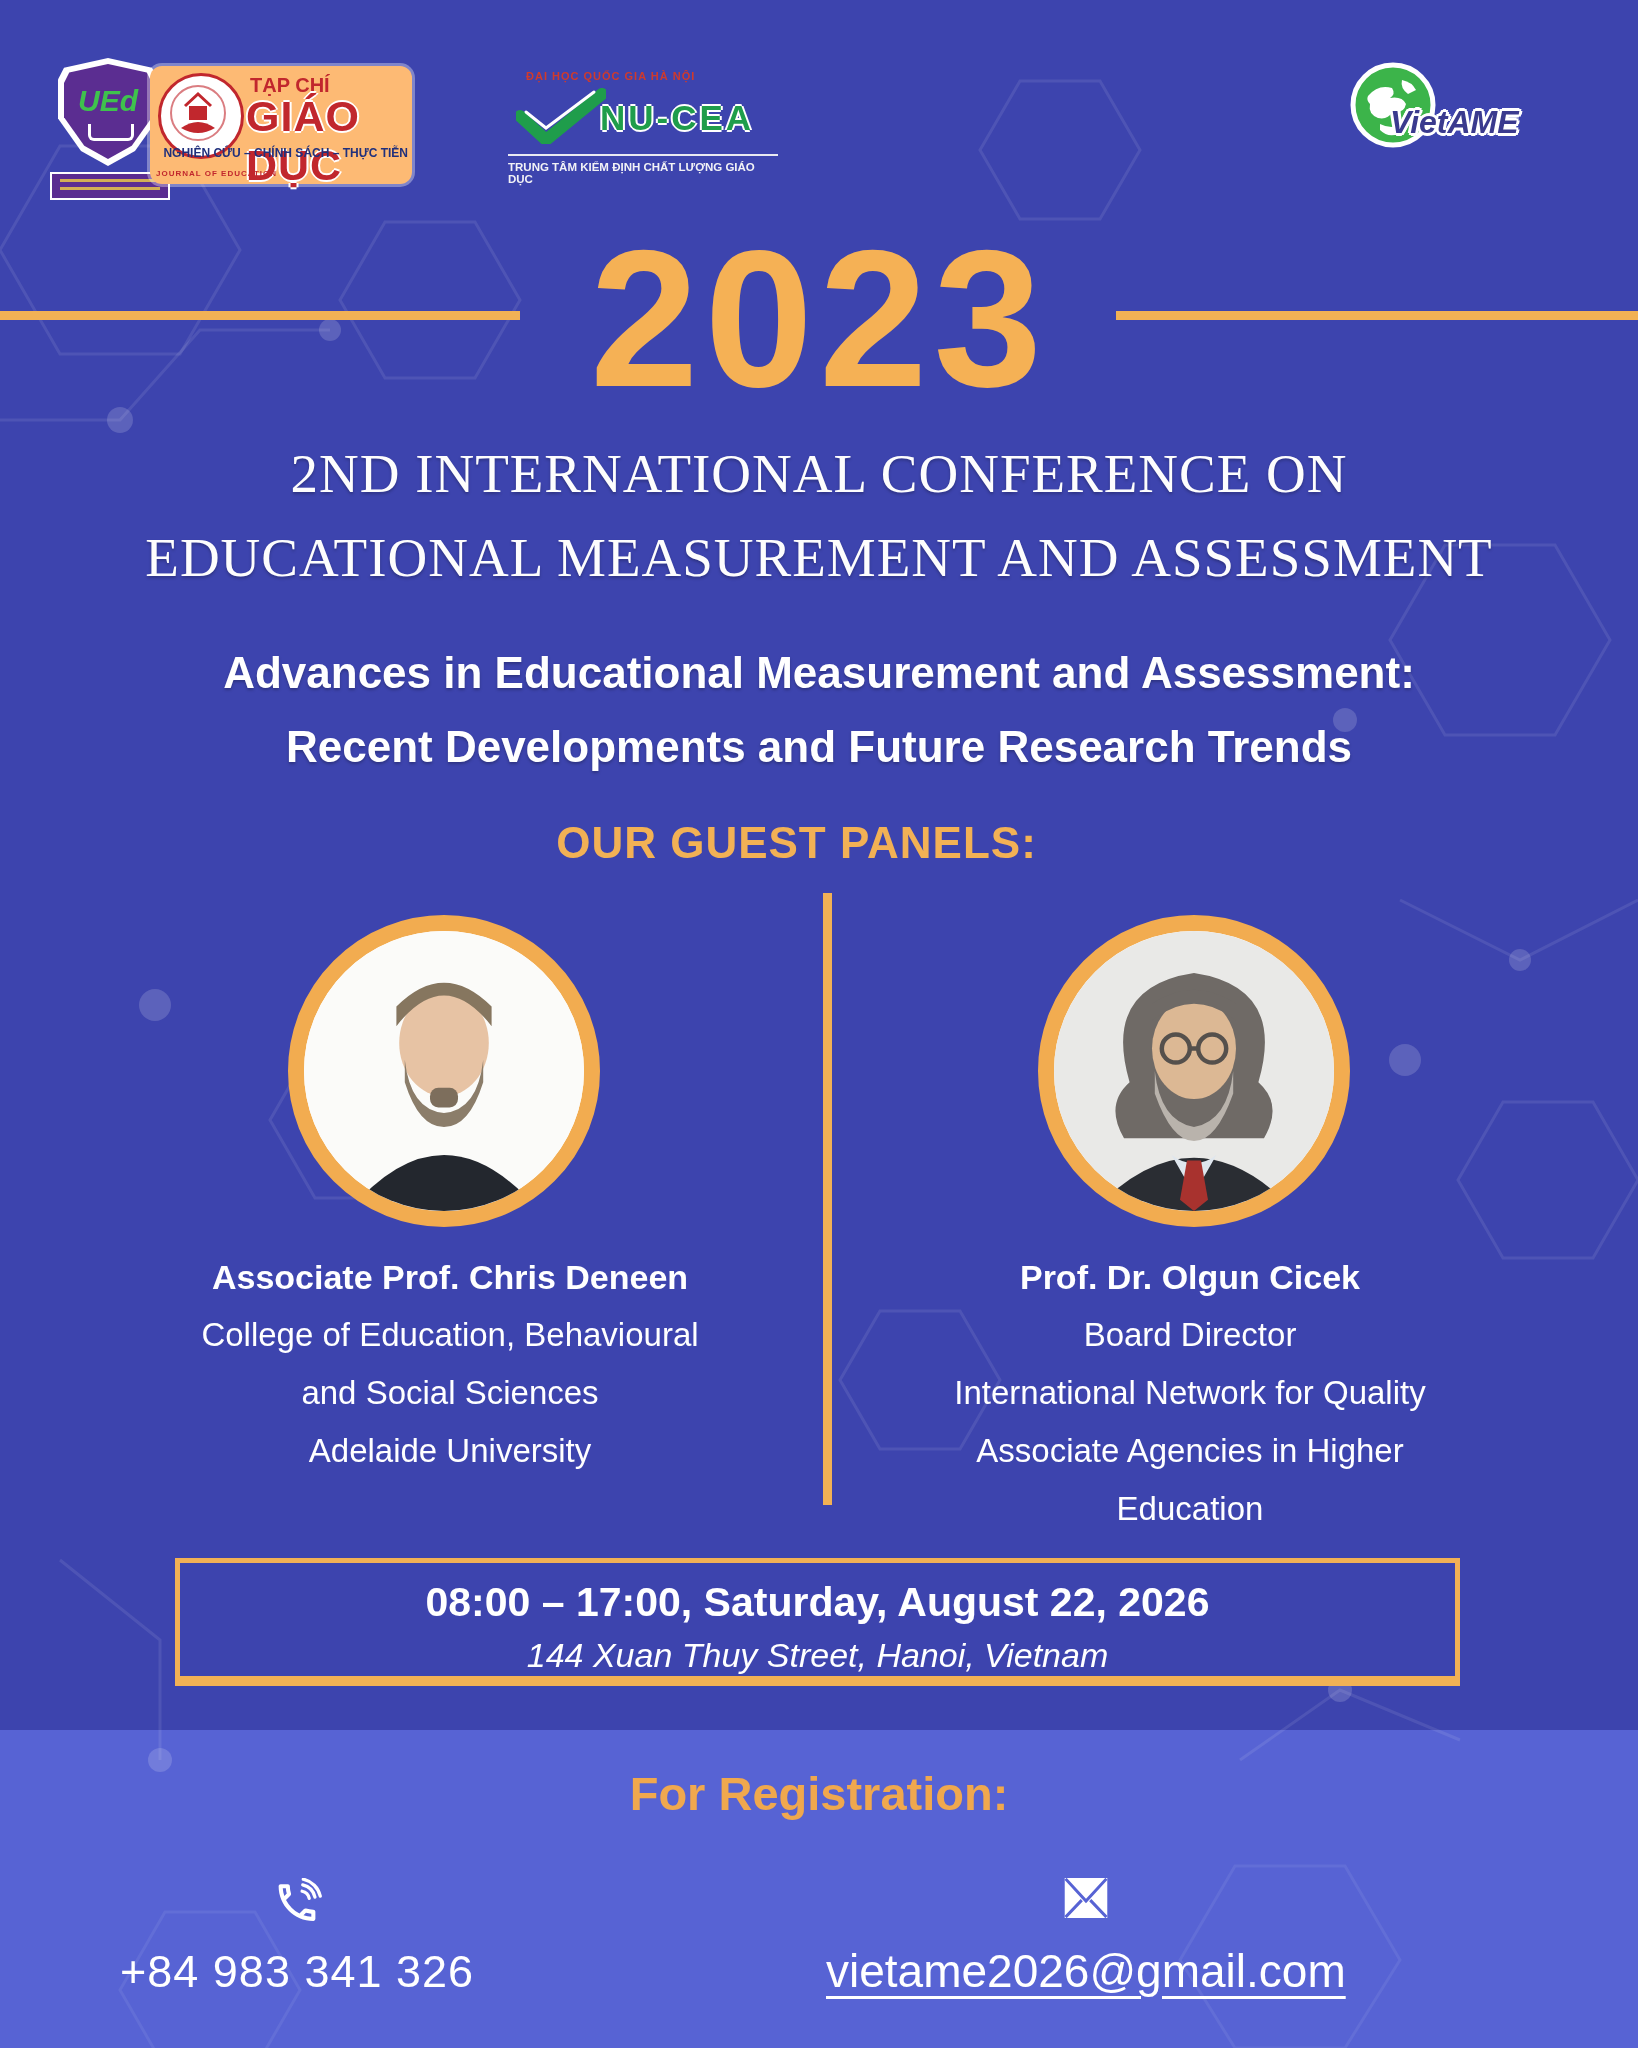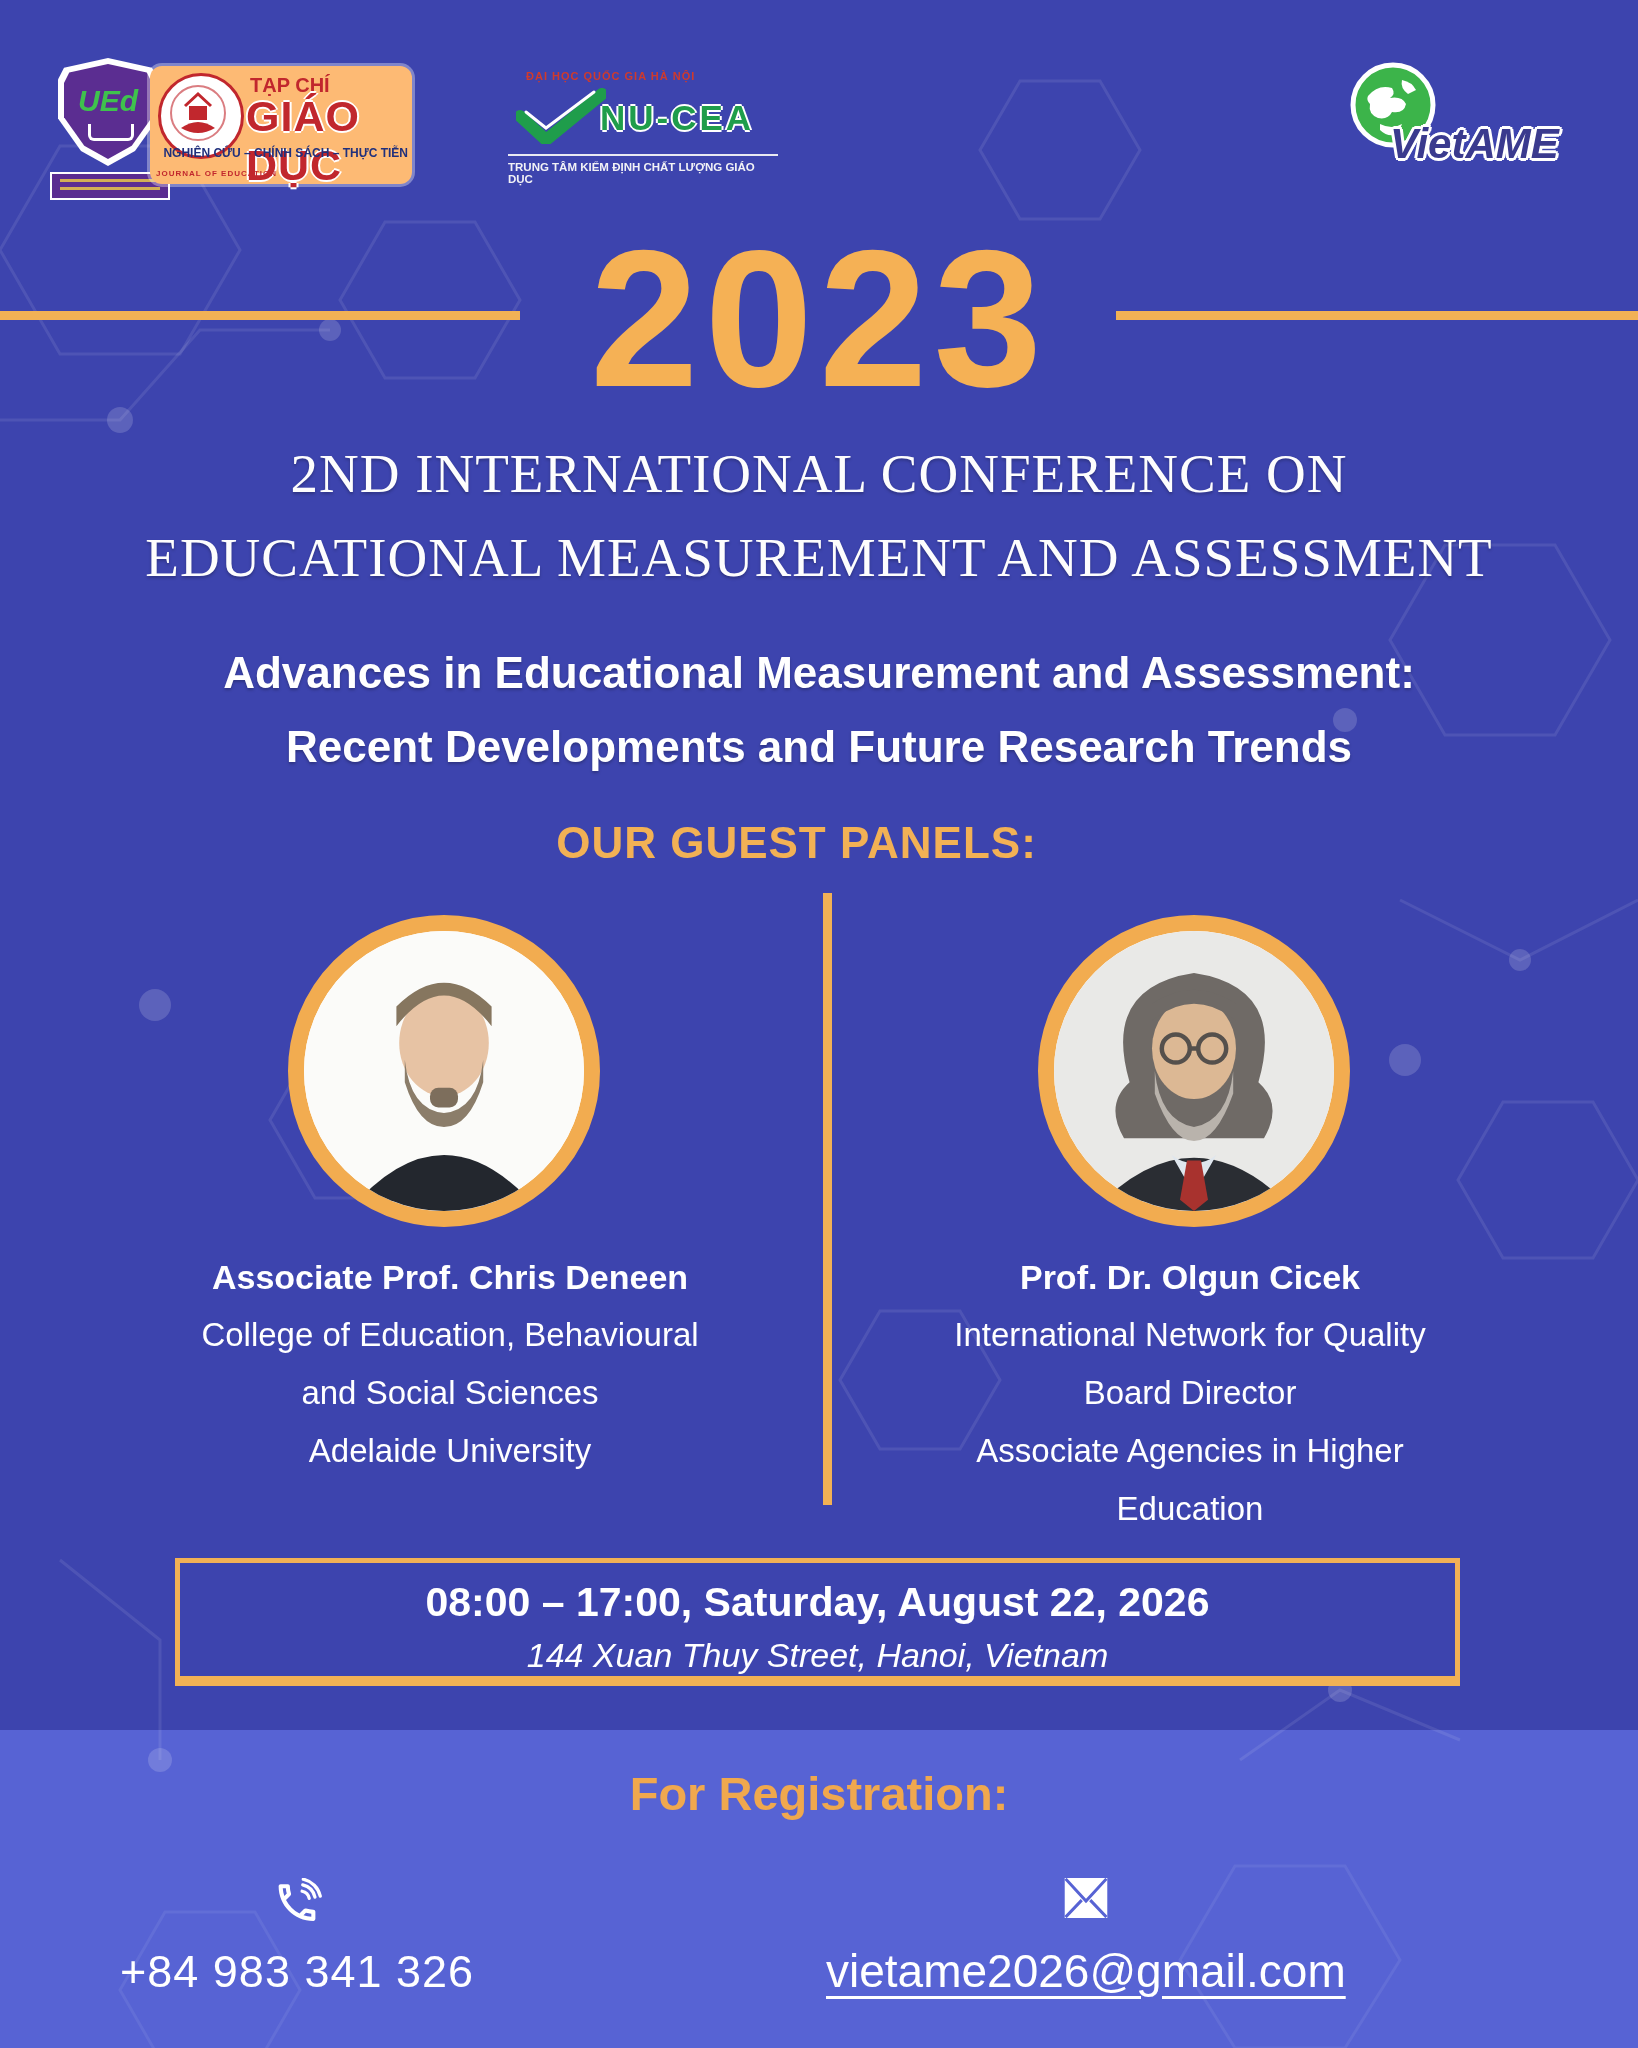--- a/index.html
+++ b/index.html
@@ -36,21 +36,21 @@
   .logo-vnucea{left:508px;top:70px;width:270px;height:110px;}
   .vnucea-top{position:absolute;left:18px;top:0;font-size:11px;font-weight:700;color:#d03a2c;letter-spacing:1px;}
   .vnucea-name{position:absolute;left:92px;top:28px;font-size:35px;font-weight:800;color:#1f9d4b;letter-spacing:3px;
     text-shadow:-2px 0 #fff,2px 0 #fff,0 -2px #fff,0 2px #fff;}
   .vnucea-check{position:absolute;left:8px;top:18px;}
   .vnucea-bottom{position:absolute;left:0;top:84px;width:270px;font-size:11.5px;font-weight:700;color:#f2f2f6;
     border-top:2px solid #e9e9f2;padding-top:5px;}
   
   .logo-vietame{left:1350px;top:56px;width:240px;height:118px;}
   .globe{position:absolute;left:0;top:6px;}
-  .vietame-name{position:absolute;left:40px;top:64px;font-size:42px;font-weight:700;font-style:italic;color:#3a3a8e;
+  .vietame-name{position:absolute;left:40px;top:48px;font-size:32px;font-weight:700;font-style:italic;color:#3a3a8e;
     text-shadow:-3px 0 #fff,3px 0 #fff,0 -3px #fff,0 3px #fff,-2px -2px #fff,2px 2px #fff,-2px 2px #fff,2px -2px #fff;}
   
   .year{left:0;top:196px;width:1638px;height:245px;text-align:center;line-height:245px;
     font-size:195px;font-weight:800;color:#f5b155;letter-spacing:6px;}
   .rule{height:9px;background:#f2b155;}
   .rule-left{left:0;top:311px;width:520px;}
   .rule-right{left:1116px;top:311px;width:522px;}
   
   .title{left:0;top:432px;width:1638px;text-align:center;color:#fdfdfd;
     font-family:"Liberation Serif",serif;font-size:55px;font-weight:400;letter-spacing:1px;line-height:84px;
@@ -216,22 +216,22 @@
 
 <div class="abs guest-text guest-text-left">
   <div class="gname">Associate Prof. Chris Deneen</div>
   <div class="gline">College of Education, Behavioural</div>
   <div class="gline">and Social Sciences</div>
   <div class="gline">Adelaide University</div>
 </div>
 
 <div class="abs guest-text guest-text-right">
   <div class="gname">Prof. Dr. Olgun Cicek</div>
+  <div class="gline">Board Director</div>
   <div class="gline">International Network for Quality</div>
-  <div class="gline">Board Director</div>
   <div class="gline">Associate Agencies in Higher</div>
   <div class="gline">Education</div>
 </div>
 
 <div class="abs datebox">
   <div class="dtime">08:00 – 17:00, Saturday, August 22, 2026</div>
   <div class="dvenue">144 Xuan Thuy Street, Hanoi, Vietnam</div>
 </div>
 
 <div class="abs reg-heading">For Registration:</div>

